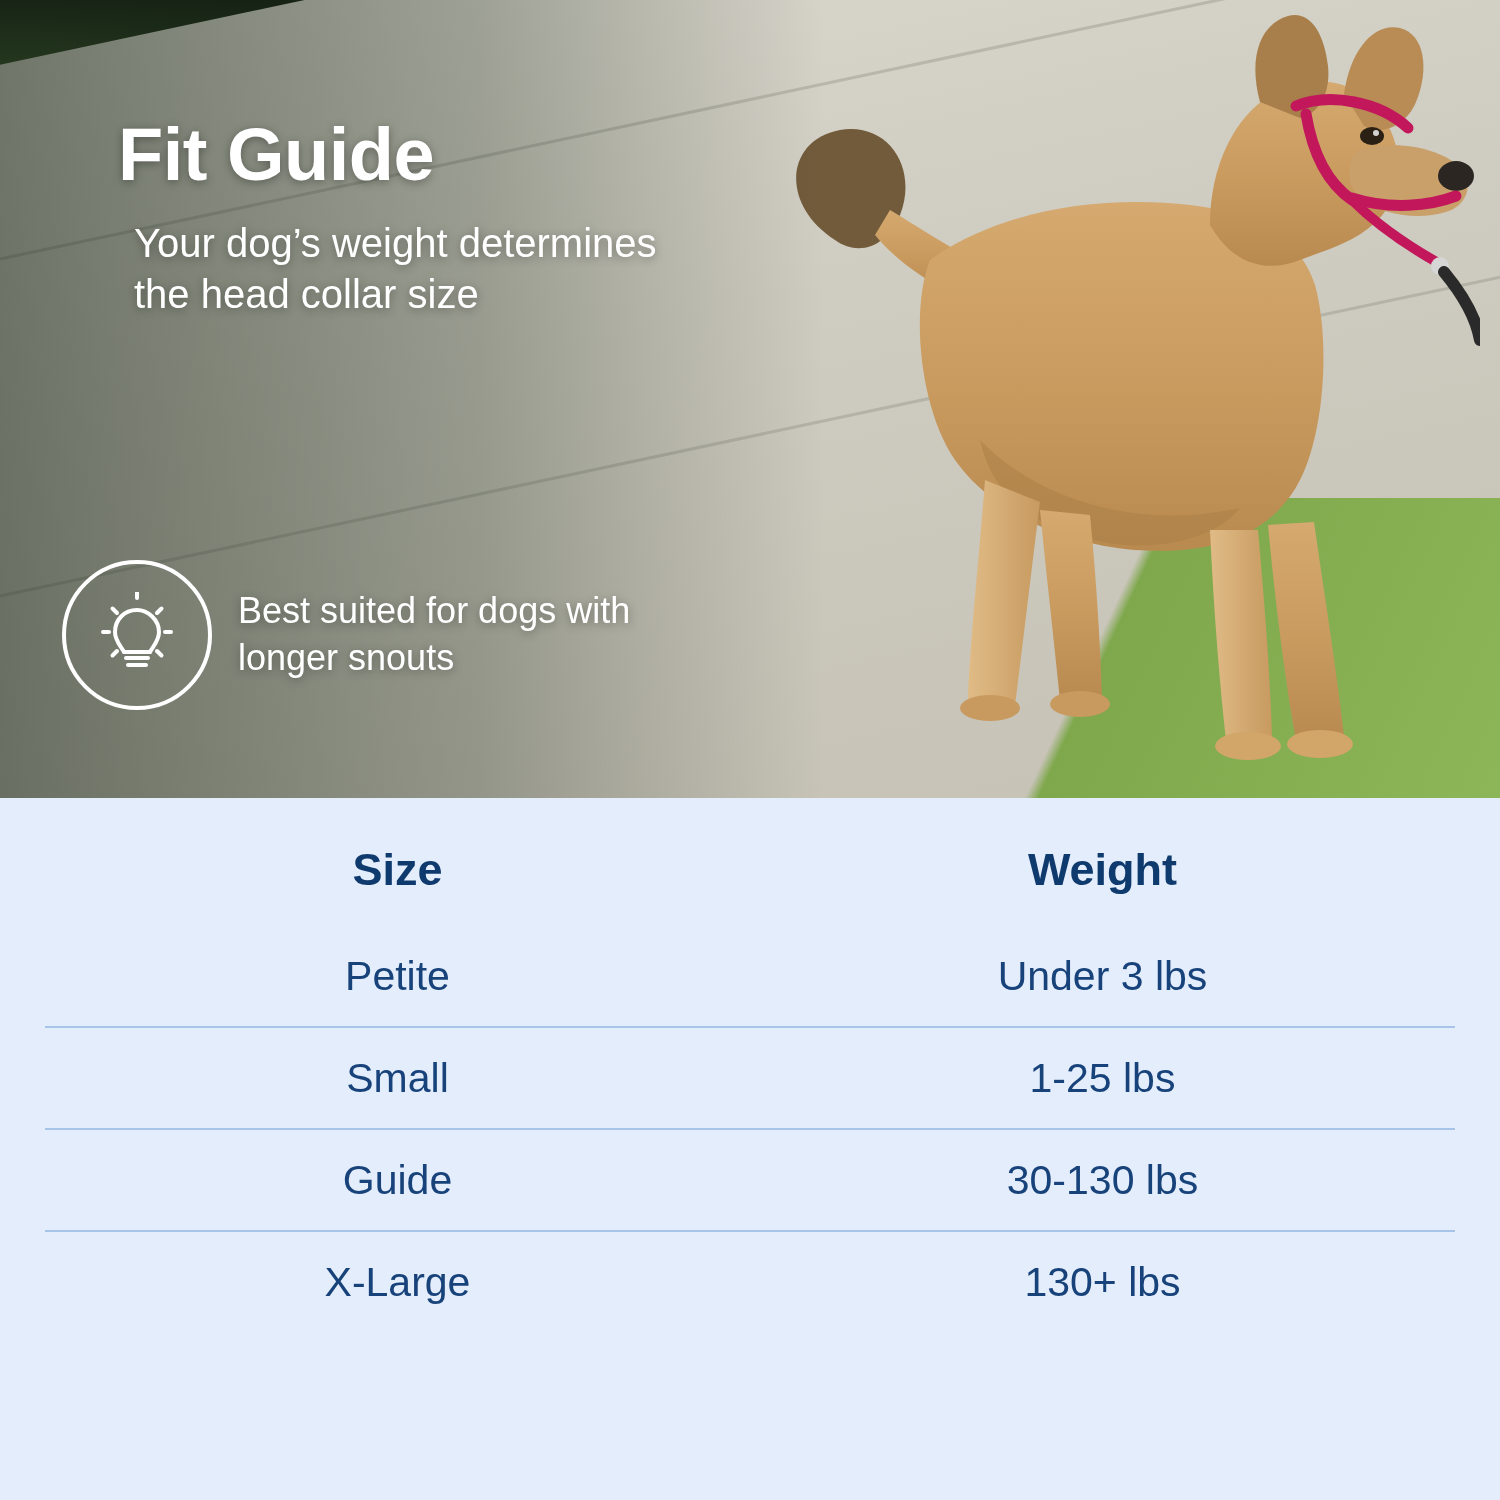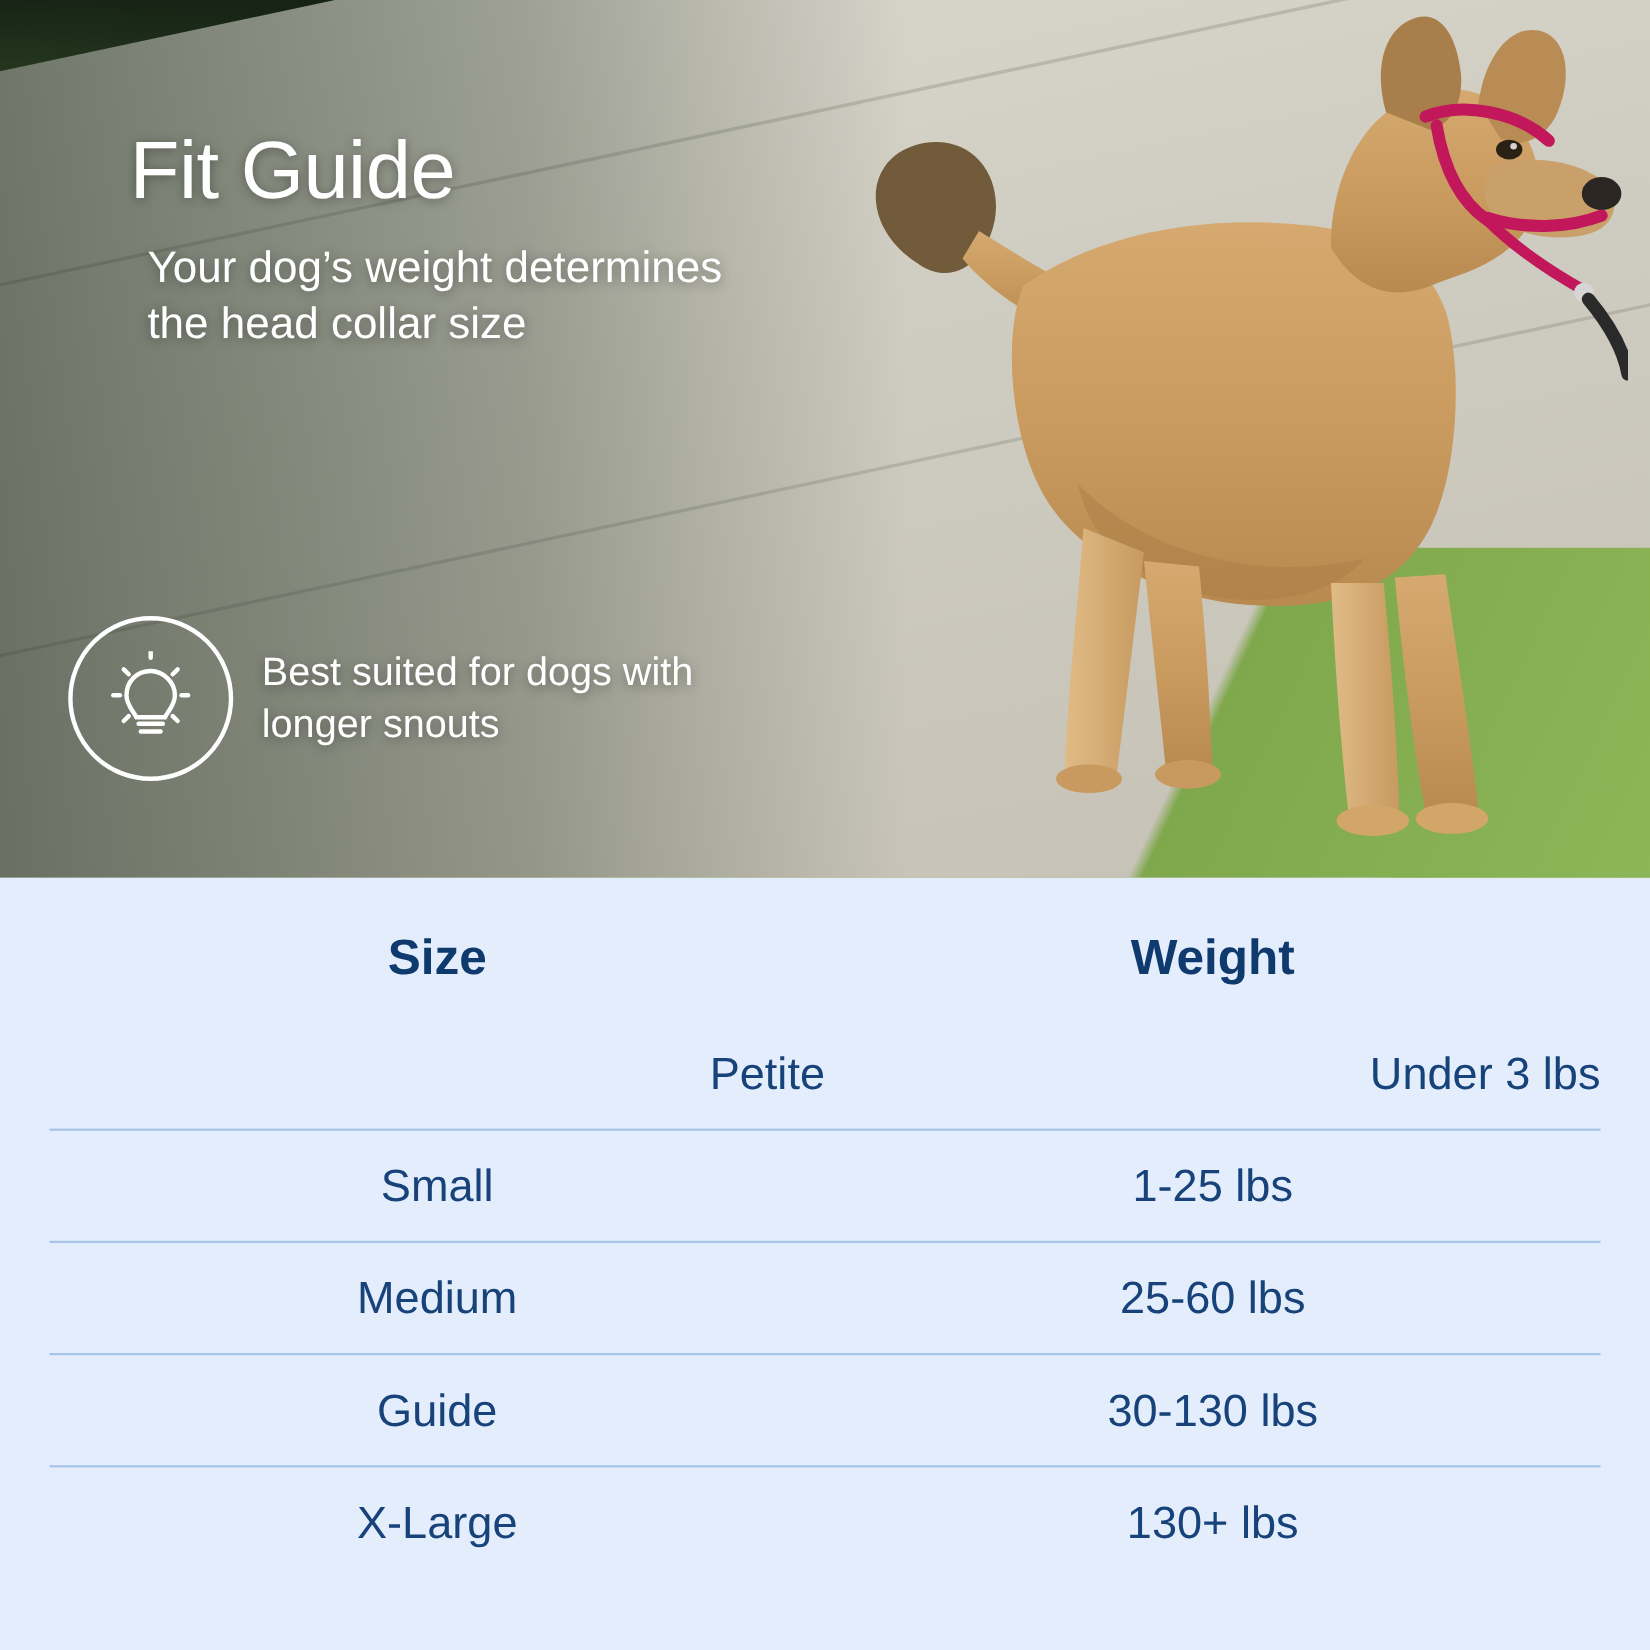--- a/index.html
+++ b/index.html
@@ -91,21 +91,21 @@
   
   .hero-text {
     position: absolute;
     left: 118px;
     top: 118px;
     width: 620px;
     color: #ffffff;
   }
   .hero-title {
     font-size: 74px;
-    font-weight: normal;
+    font-weight: bold;
     line-height: 1.0;
     letter-spacing: -0.5px;
     margin: 0 0 26px 0;
     text-shadow: 0 2px 10px rgba(0,0,0,0.35);
   }
   .hero-sub {
     font-size: 40px;
     line-height: 1.28;
     font-weight: 400;
     margin: 16px;
@@ -161,21 +161,20 @@
   table.size-table td {
     font-size: 41px;
     font-weight: 400;
     color: #17427a;
     text-align: center;
     padding: 27px 0 26px 0;
     border-top: 2px solid #a8c4e8;
   }
   table.size-table tbody tr:first-child td {
     border-top: none;
-    text-align: right;
   }
   table.size-table col.c1 { width: 50%; }
   table.size-table col.c2 { width: 50%; }
 </style>
 </head>
 <body>
 
 <div class="page">
 
   <div class="hero">
@@ -288,24 +287,20 @@
       <tbody>
         <tr>
           <td>Petite</td>
           <td>Under 3 lbs</td>
         </tr>
         <tr>
           <td>Small</td>
           <td>1-25 lbs</td>
         </tr>
         <tr>
-          <td>Medium</td>
-          <td>25-60 lbs</td>
-        </tr>
-        <tr>
           <td>Guide</td>
           <td>30-130 lbs</td>
         </tr>
         <tr>
           <td>X-Large</td>
           <td>130+ lbs</td>
         </tr>
       </tbody>
     </table>
   </div>

